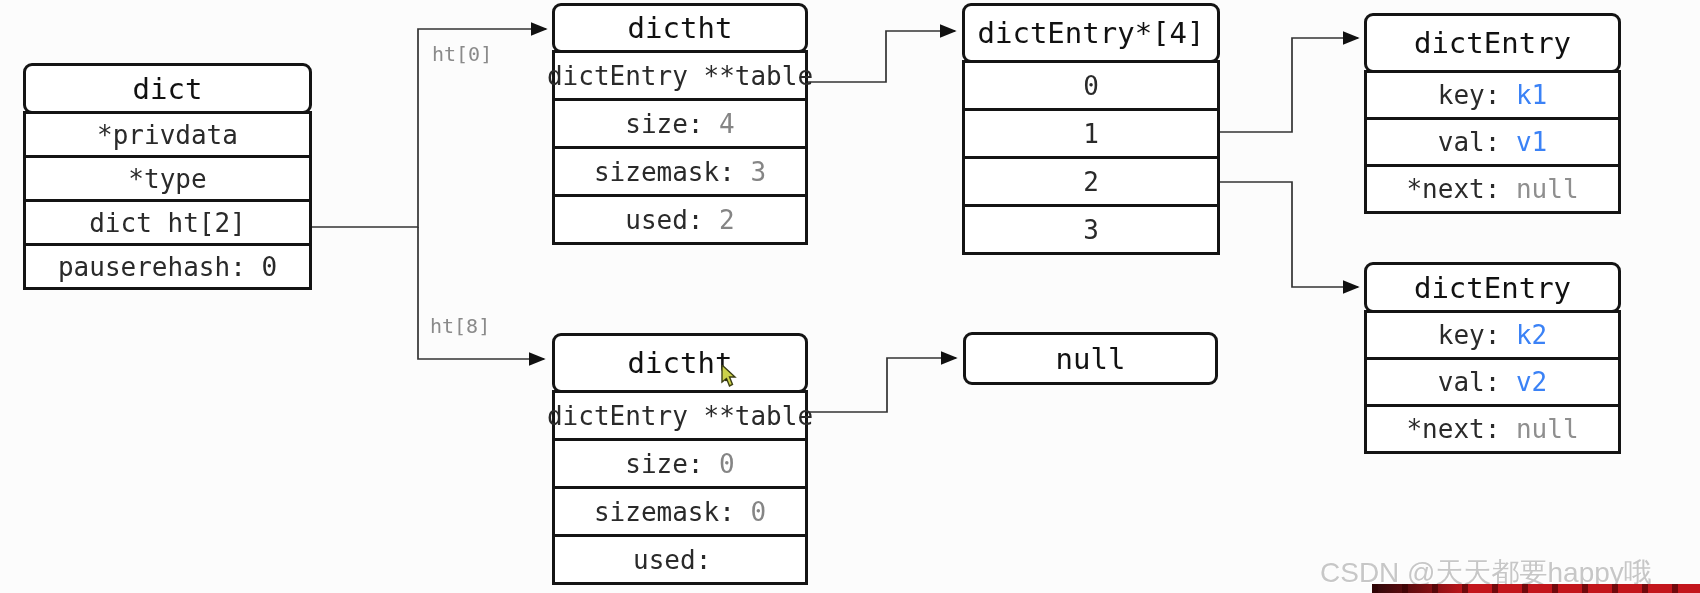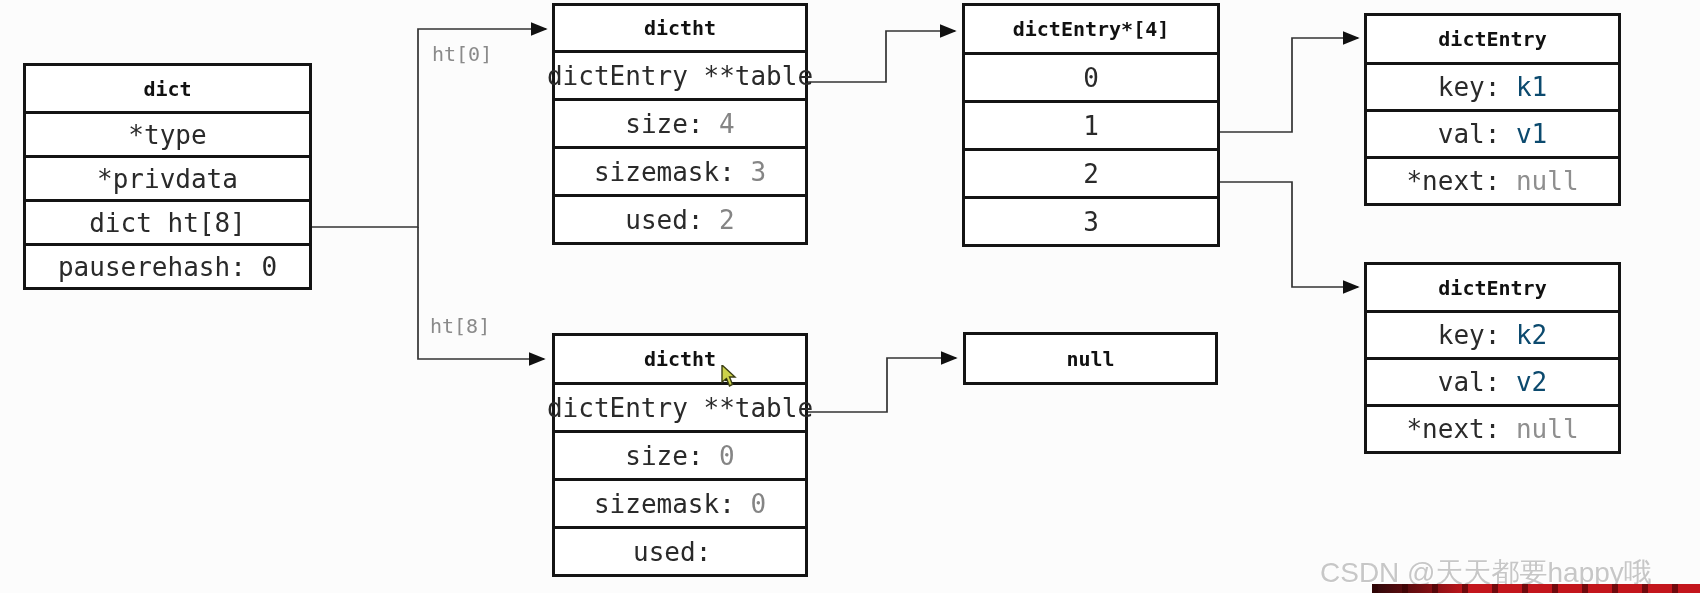--- a/index.html
+++ b/index.html
@@ -12,26 +12,26 @@
   .stage{position:absolute;inset:0;width:1700px;height:593px;}
   svg.connectors{position:absolute;left:0;top:0;pointer-events:none;}
   .box{position:absolute;background:transparent;}
   .row{
     position:relative;width:100%;
     border:3px solid #141414;background:#ffffff;
     display:flex;align-items:center;justify-content:center;
     font-size:26px;color:#2a2a2a;margin-top:-3px;white-space:nowrap;
   }
   .row:first-child{margin-top:0;}
-  .row.title{font-weight:bold;font-size:20px;color:#111;}
-  .h47{height:47px}.h50{height:50px}.h51{height:51px}.h52{height:52px}.h53{height:53px}
+  .row.title{font-weight:normal;font-size:29px;color:#111;border-radius:9px;}
+  .h47{height:47px}.h50{height:50px}.h51{height:51px}.h52{height:60px}.h53{height:53px}
   .val{margin-left:0.6em;}
   .val-gray{color:#858585;}
   .val-dark{color:#2a2a2a;}
-  .val-mid{color:#0c4a6e;}
+  .val-mid{color:#3b82f6;}
   .val-light{color:#8f8f8f;}
   .ptr-label{
     position:absolute;font-size:20px;color:#8a8a8a;white-space:nowrap;
   }
   .watermark{
     position:absolute;left:1320px;top:554px;
     font-family:"Liberation Sans", sans-serif;
     font-size:28px;color:#c7c7c7;white-space:nowrap;
     text-shadow:1px 1px 0 rgba(255,255,255,.9);
   }
@@ -64,27 +64,27 @@
     <polyline points="808,412 887,412 887,358 956,358" fill="none" stroke="#333" stroke-width="1.7" marker-end="url(#ah)"></polyline>
 
     <polyline points="1220,132 1292,132 1292,38 1358,38" fill="none" stroke="#333" stroke-width="1.7" marker-end="url(#ah)"></polyline>
 
     <polyline points="1220,182 1292,182 1292,287 1358,287" fill="none" stroke="#333" stroke-width="1.7" marker-end="url(#ah)"></polyline>
   </svg>
 
   <div class="box" style="left:23px;top:63px;width:289px">
     <div class="row title h51">dict</div>
     <div class="row h47">
+      <span>*privdata</span>
+    </div>
+    <div class="row h47">
       <span>*type</span>
     </div>
     <div class="row h47">
-      <span>*privdata</span>
-    </div>
-    <div class="row h47">
-      <span>dict ht[8]</span>
+      <span>dict ht[2]</span>
     </div>
     <div class="row h47">
       <span>pauserehash:</span>
       <span class="val val-dark">0</span>
     </div>
   </div>
 
   <div class="box" style="left:552px;top:3px;width:256px">
     <div class="row title h50">dictht</div>
     <div class="row h51">

